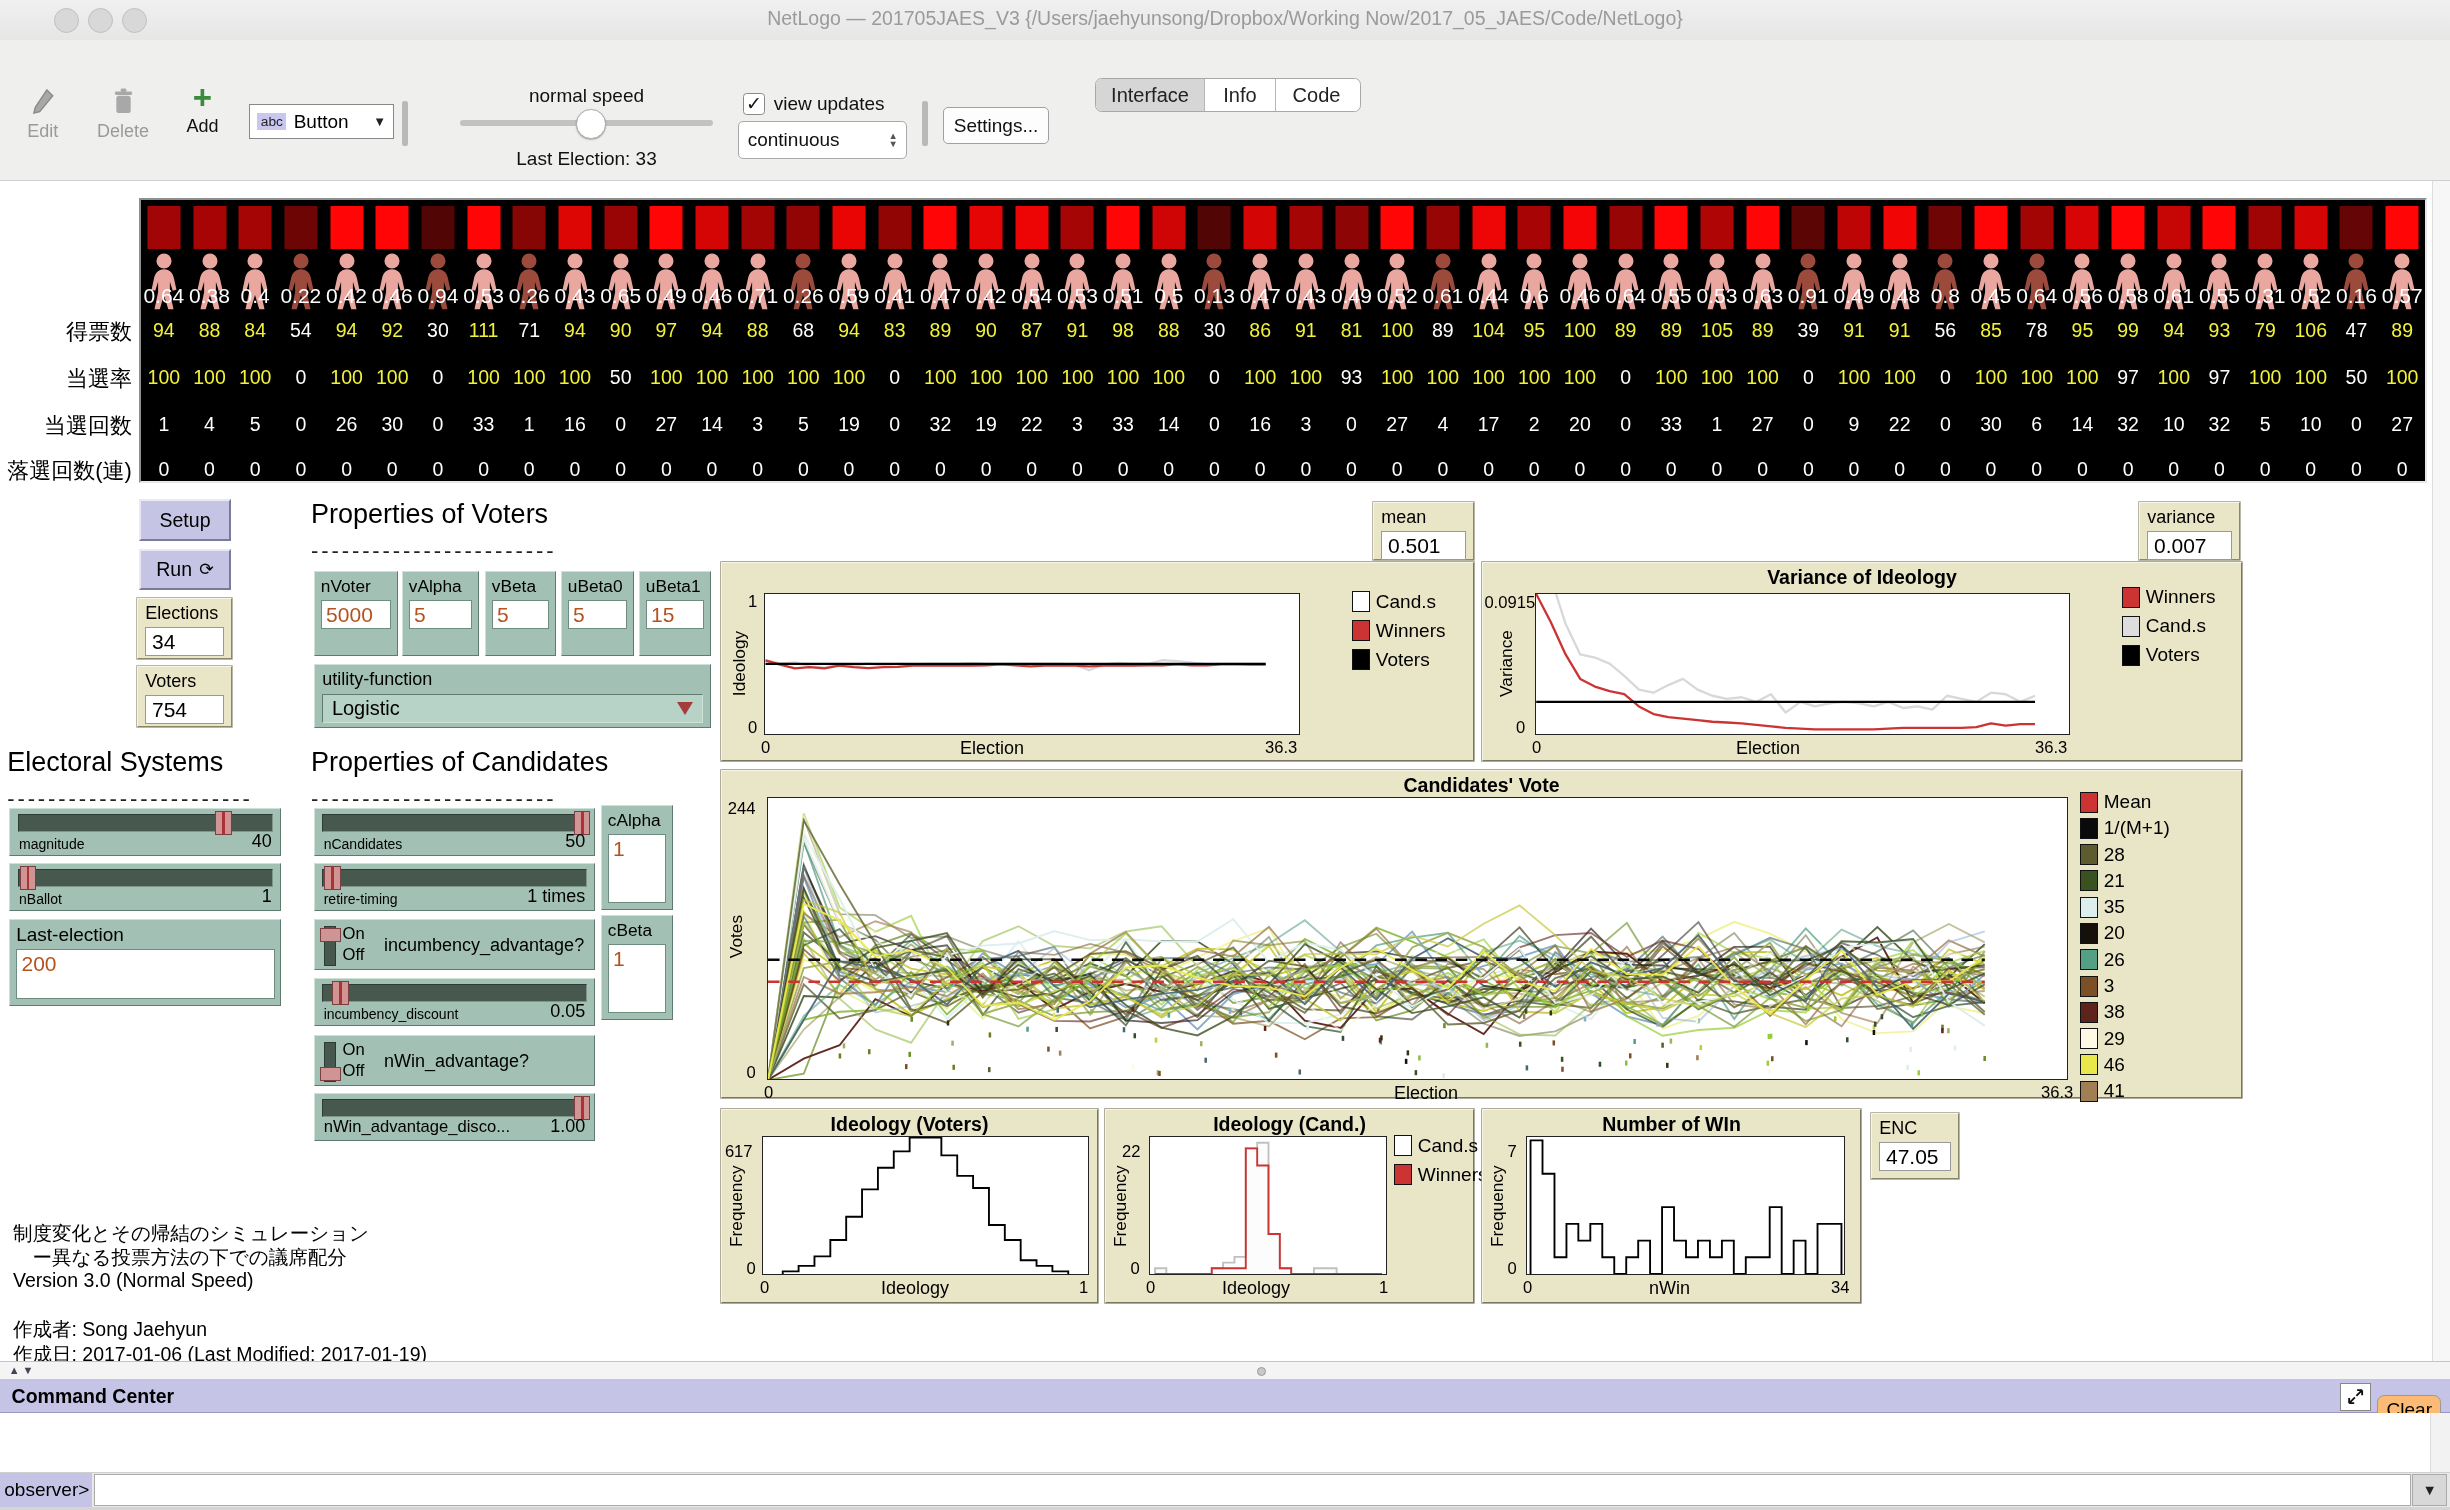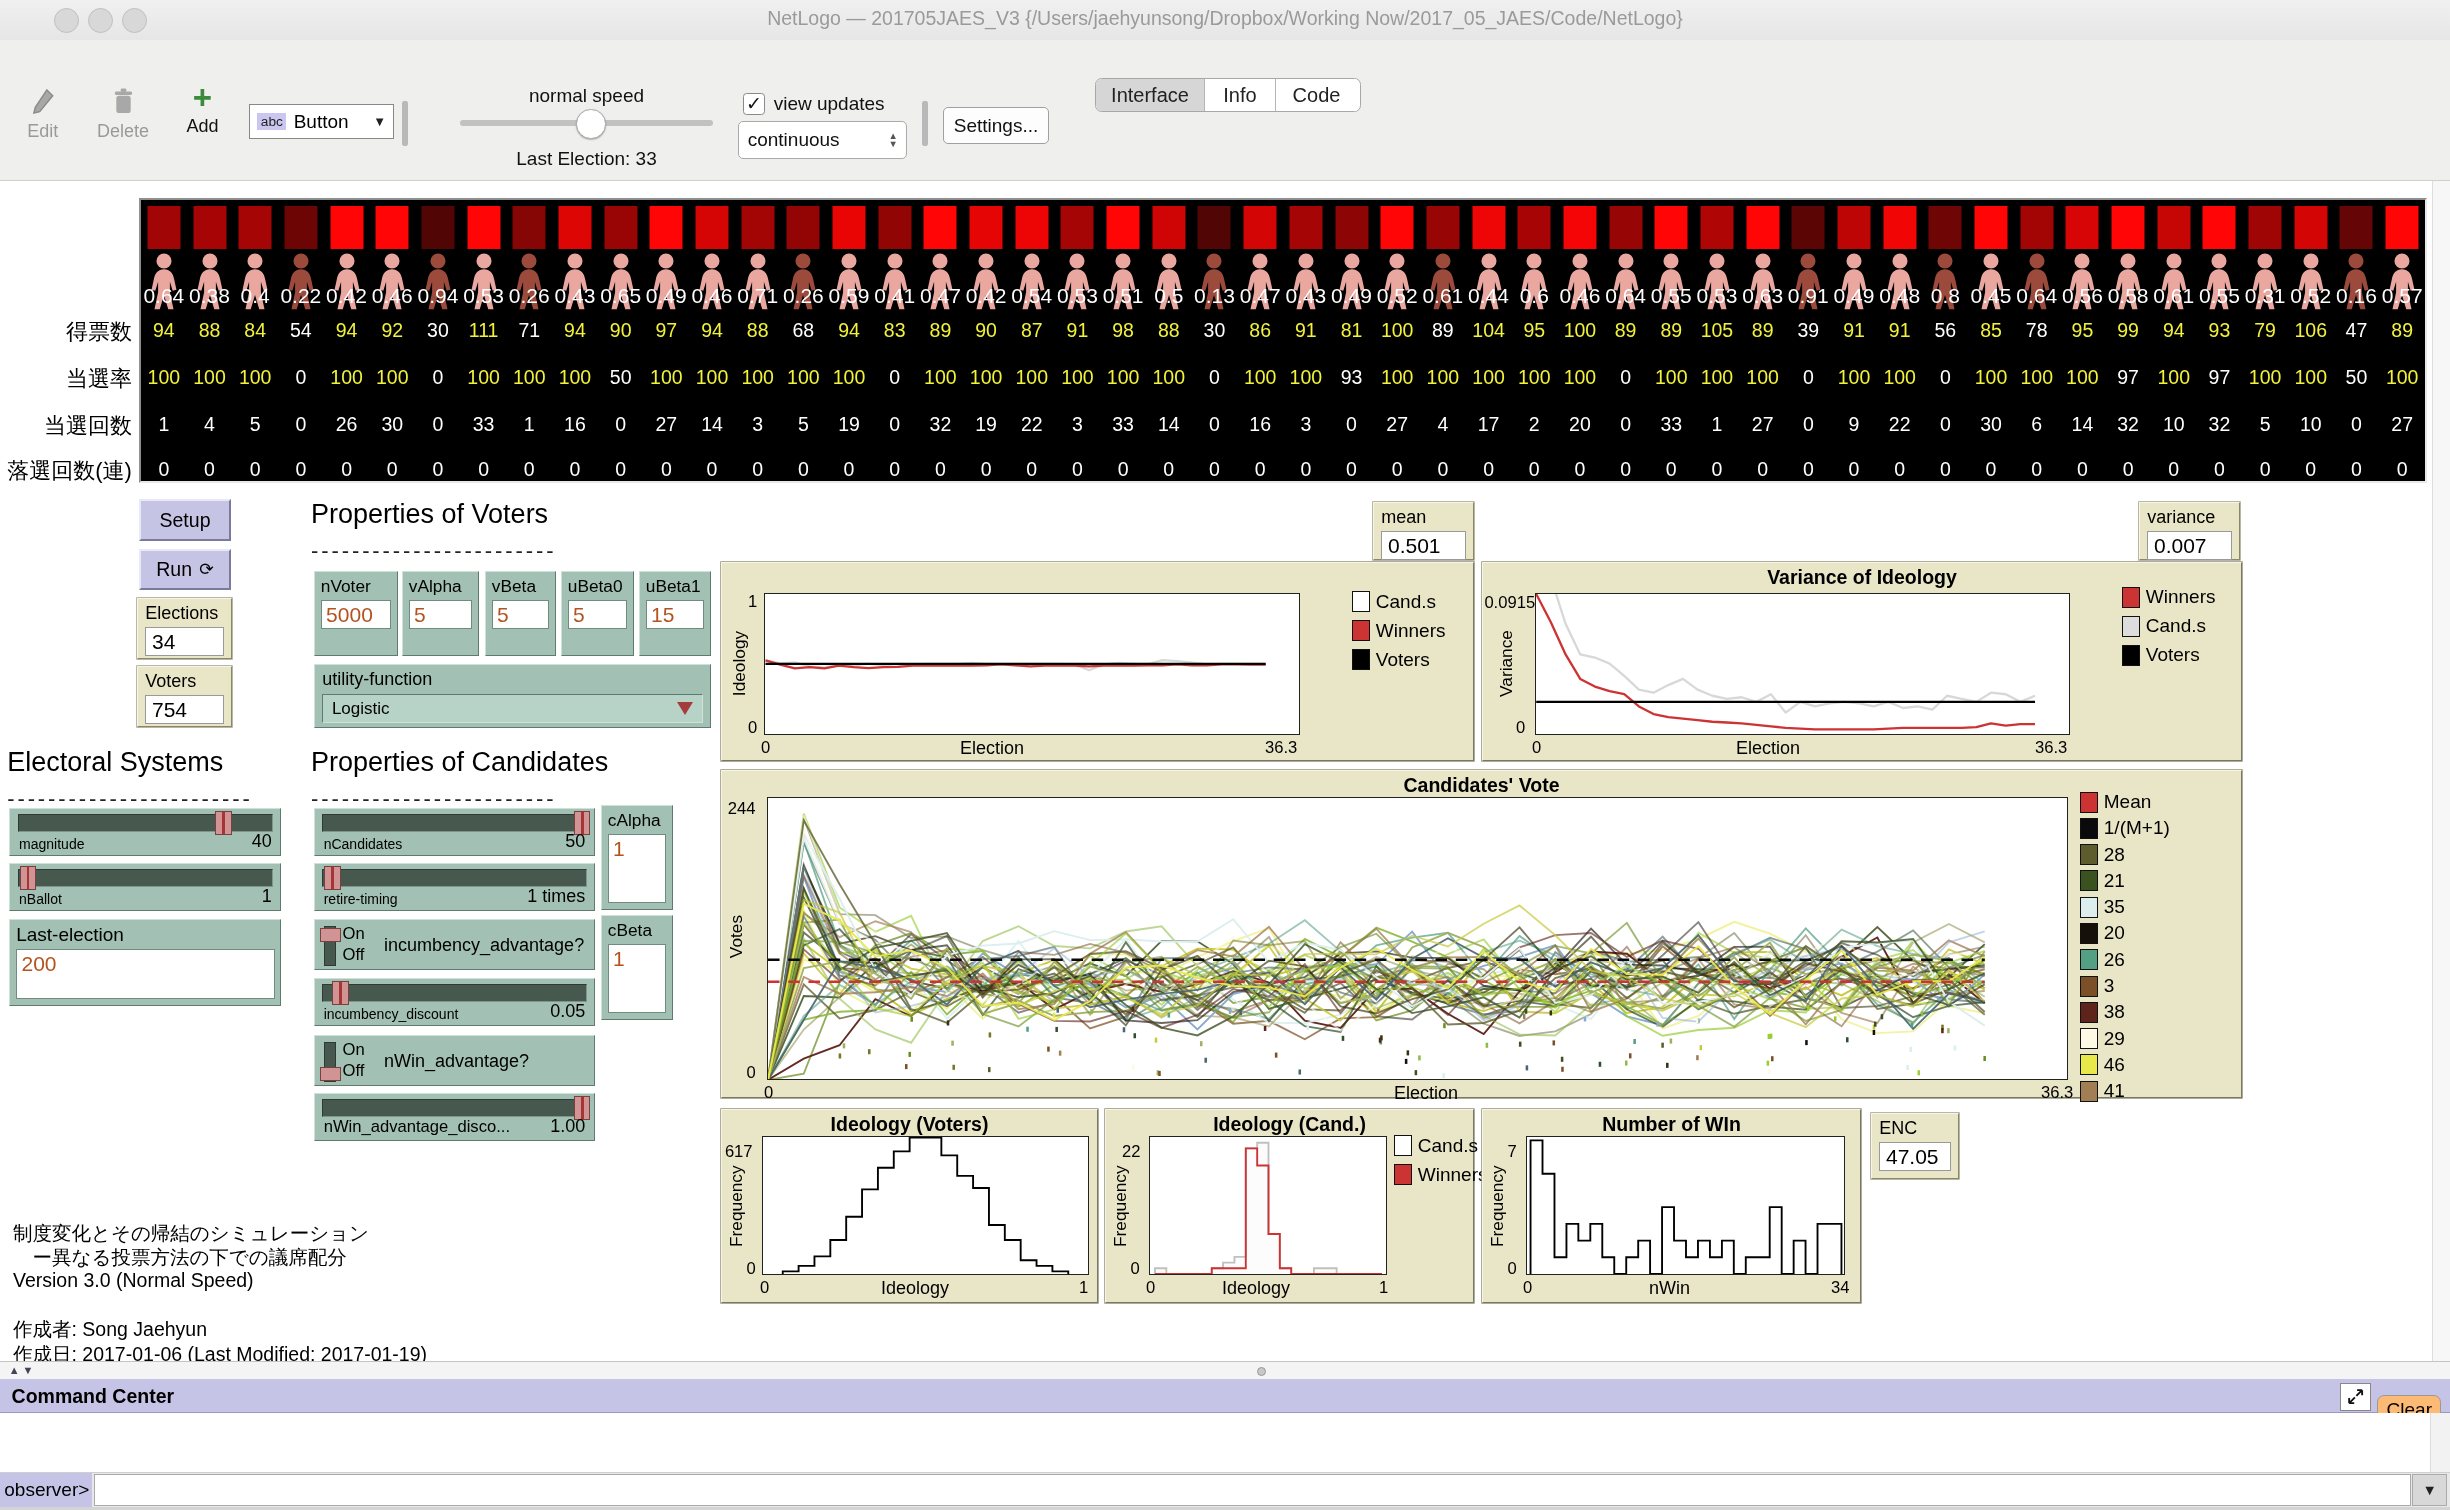--- a/index.html
+++ b/index.html
@@ -42,21 +42,21 @@
   .monitor .mlabel{font-size:18px;color:#000;padding:4.3px 7.2px 0;}
   .monitor .mval{background:#fff;border:0.7px solid #999;margin:2.9px 7.2px;font-size:21px;color:#000;padding:1.4px 5.8px;}
   .notehead{font-size:27px;color:#000000;font-weight:500;white-space:nowrap;}
   .dashes{font-size:22px;color:#222;letter-spacing:2.9px;white-space:nowrap;}
   .note{font-size:19.5px;color:#000;white-space:pre;}
   .inputbox{background:#a2c0b3;border:1.4px solid;border-color:#cfe2d8 #5f7a6e #5f7a6e #cfe2d8;box-sizing:border-box;}
   .inputbox .ilabel{font-size:17.3px;color:#000;padding:3.6px 5.8px 0;white-space:nowrap;}
   .inputbox .ival{background:#fff;border:0.7px solid #6f8c80;margin:3.6px 5.8px;font-size:21px;color:#b3531f;padding:1.4px 4.3px;}
   .chooser{background:#a2c0b3;border:1.4px solid;border-color:#cfe2d8 #5f7a6e #5f7a6e #cfe2d8;box-sizing:border-box;}
   .chooser .clabel{font-size:18px;color:#000;padding:3.6px 7.2px 0;}
-  .chooser .cfield{background:#b7d2c6;border:1.4px solid;border-color:#5f7a6e #cfe2d8 #cfe2d8 #5f7a6e;margin:4.3px 7.2px;height:27.5px;display:flex;align-items:center;font-size:17px;color:#000;padding:0 8.7px;}
+  .chooser .cfield{background:#b7d2c6;border:1.4px solid;border-color:#5f7a6e #cfe2d8 #cfe2d8 #5f7a6e;margin:4.3px 7.2px;height:27.5px;display:flex;align-items:center;font-size:20px;color:#000;padding:0 8.7px;}
   .ctri{margin-left:auto;width:0;height:0;border-left:8.7px solid transparent;border-right:8.7px solid transparent;border-top:13px solid #a43c3c;}
   .slider{background:#a2c0b3;border:1.4px solid;border-color:#cfe2d8 #5f7a6e #5f7a6e #cfe2d8;box-sizing:border-box;}
   .strack{position:absolute;left:7.2px;right:7.2px;top:5px;height:16px;background:#47584f;border:1.4px solid;border-color:#2e3a34 #7e958a #7e958a #2e3a34;}
   .shandle{position:absolute;top:-3.6px;width:14.5px;height:22px;background:#d09494;border:0.7px solid #7a4040;}
   .shandle:after{content:"";position:absolute;left:5.8px;top:0;width:2.9px;height:100%;background:#a83434;}
   .sname{position:absolute;left:8.7px;bottom:2.9px;font-size:14px;color:#000;}
   .svalue{position:absolute;right:8.7px;bottom:2.9px;font-size:18px;color:#000;}
   .switch{background:#a2c0b3;border:1.4px solid;border-color:#cfe2d8 #5f7a6e #5f7a6e #cfe2d8;box-sizing:border-box;}
   .swtrack{position:absolute;left:8.7px;top:5.8px;width:10px;height:38px;background:#47584f;border:0.7px solid #2e3a34;}
   .swknob{position:absolute;left:-5px;width:19px;height:11.6px;background:#d09494;border:0.7px solid #7a4040;}

